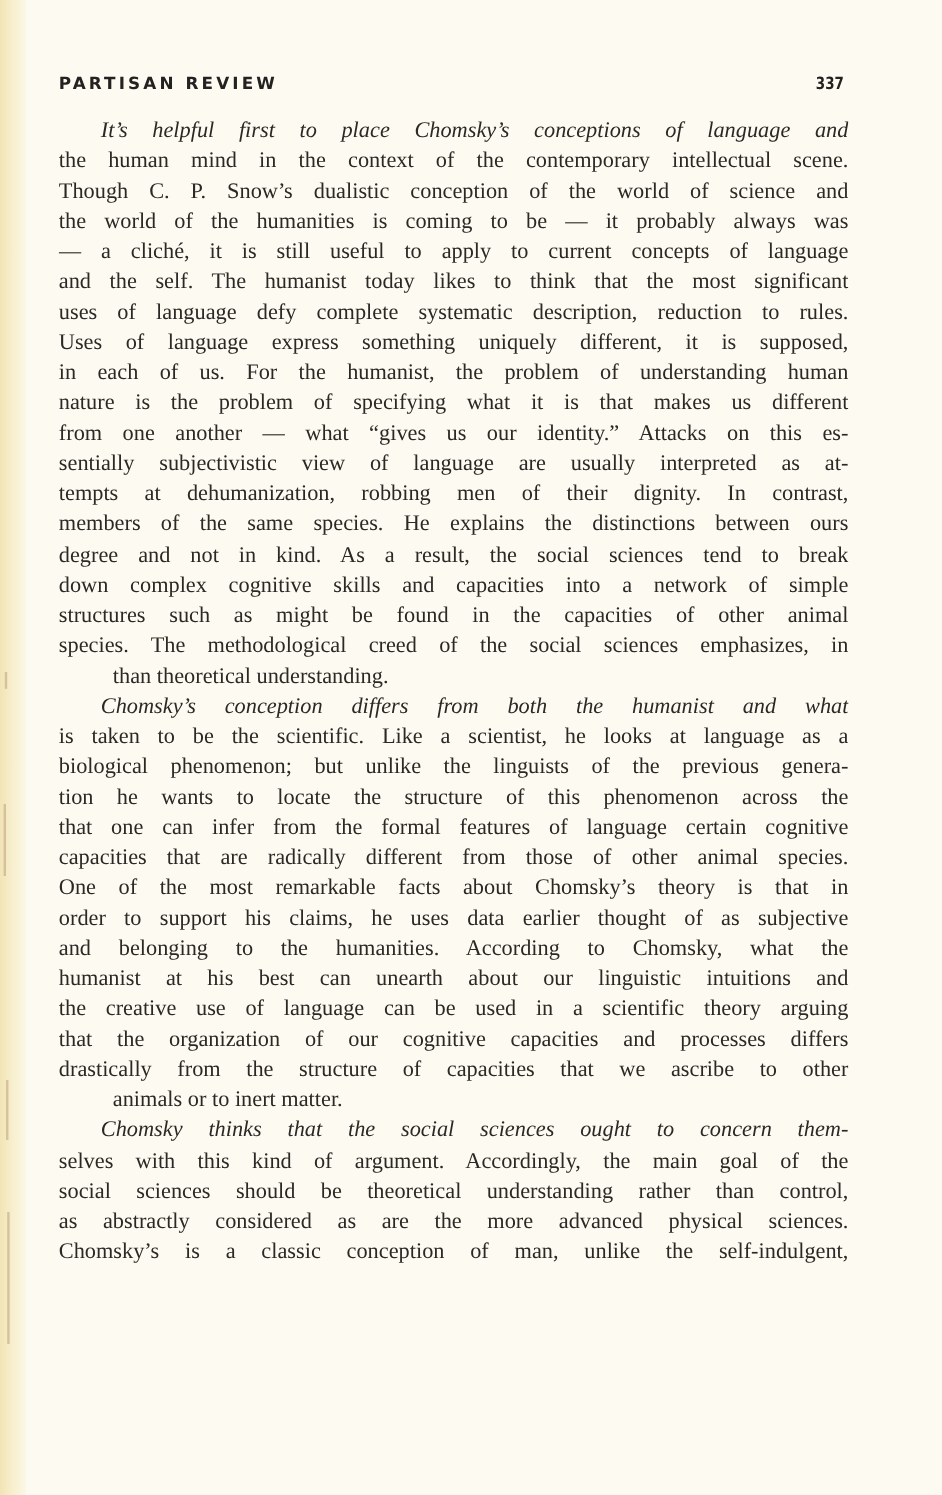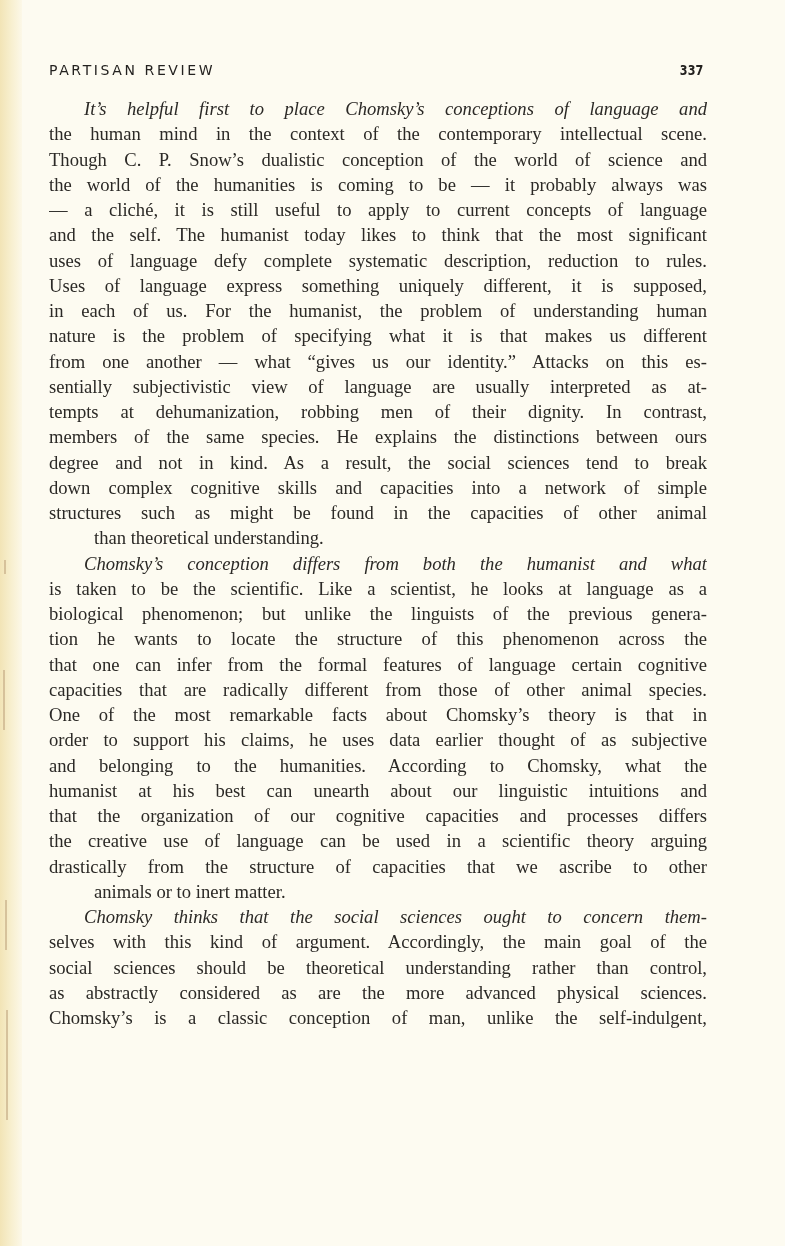--- a/index.html
+++ b/index.html
@@ -42,21 +42,21 @@
       width: 658px;
       height: 20px;
     }
     .journal-title {
       position: absolute;
       left: 0;
       top: 0;
       font-family: "DejaVu Sans", "Liberation Sans", sans-serif;
       font-size: 14px;
       letter-spacing: 2.6px;
-      font-weight: 400;
+      font-weight: 700;
       color: #242220;
     }
     .page-number {
       position: absolute;
       right: 4px;
       top: 0;
       font-family: "DejaVu Sans", "Liberation Sans", sans-serif;
       font-size: 14px;
       font-weight: bold;
       color: #242220;
@@ -115,36 +115,37 @@
       <div class="line">Uses of language express something uniquely different, it is supposed,</div>
       <div class="line">in each of us. For the humanist, the problem of understanding human</div>
       <div class="line">nature is the problem of specifying what it is that makes us different</div>
       <div class="line">from one another — what “gives us our identity.” Attacks on this es-</div>
       <div class="line">sentially subjectivistic view of language are usually interpreted as at-</div>
       <div class="line">tempts at dehumanization, robbing men of their dignity. In contrast,</div>
       <div class="line">members of the same species. He explains the distinctions between ours</div>
       <div class="line">degree and not in kind. As a result, the social sciences tend to break</div>
       <div class="line">down complex cognitive skills and capacities into a network of simple</div>
       <div class="line">structures such as might be found in the capacities of other animal</div>
+      <div class="line">species. The methodological creed of the social sciences emphasizes, in</div>
       <div class="line last">than theoretical understanding.</div>
     </div>
 
     <div class="paragraph">
       <div class="line indent">Chomsky’s conception differs from both the humanist and what</div>
       <div class="line">is taken to be the scientific. Like a scientist, he looks at language as a</div>
       <div class="line">biological phenomenon; but unlike the linguists of the previous genera-</div>
       <div class="line">tion he wants to locate the structure of this phenomenon across the</div>
       <div class="line">that one can infer from the formal features of language certain cognitive</div>
       <div class="line">capacities that are radically different from those of other animal species.</div>
       <div class="line">One of the most remarkable facts about Chomsky’s theory is that in</div>
       <div class="line">order to support his claims, he uses data earlier thought of as subjective</div>
       <div class="line">and belonging to the humanities. According to Chomsky, what the</div>
       <div class="line">humanist at his best can unearth about our linguistic intuitions and</div>
+      <div class="line">the creative use of language can be used in a scientific theory arguing</div>
       <div class="line">that the organization of our cognitive capacities and processes differs</div>
-      <div class="line">the creative use of language can be used in a scientific theory arguing</div>
       <div class="line">drastically from the structure of capacities that we ascribe to other</div>
       <div class="line last">animals or to inert matter.</div>
     </div>
 
     <div class="paragraph">
       <div class="line indent">Chomsky thinks that the social sciences ought to concern them-</div>
       <div class="line">selves with this kind of argument. Accordingly, the main goal of the</div>
       <div class="line">social sciences should be theoretical understanding rather than control,</div>
       <div class="line">as abstractly considered as are the more advanced physical sciences.</div>
       <div class="line">Chomsky’s is a classic conception of man, unlike the self-indulgent,</div>

